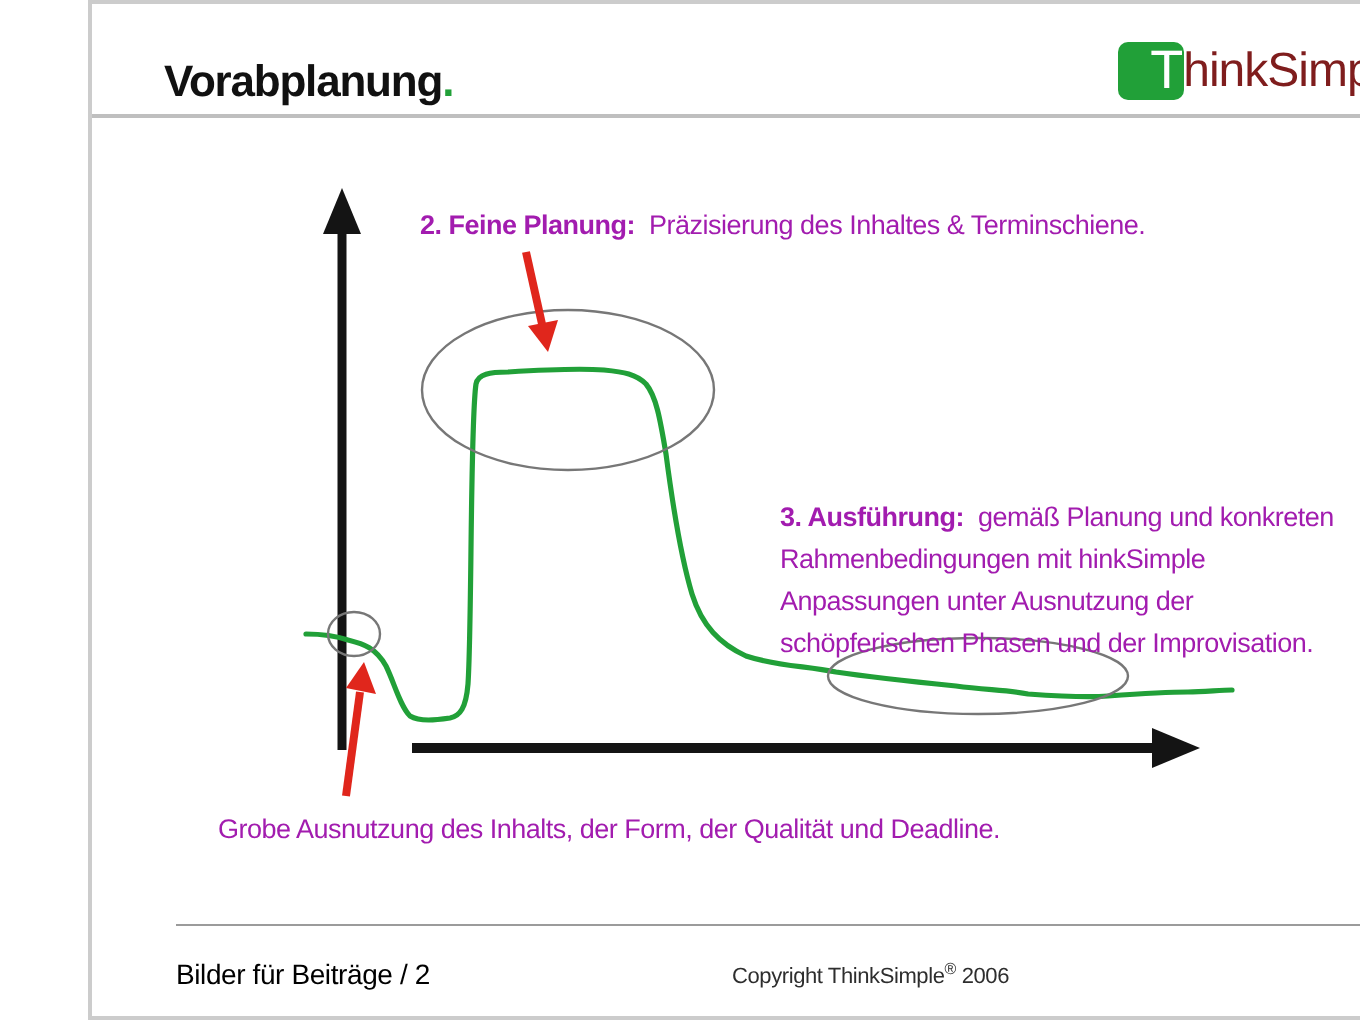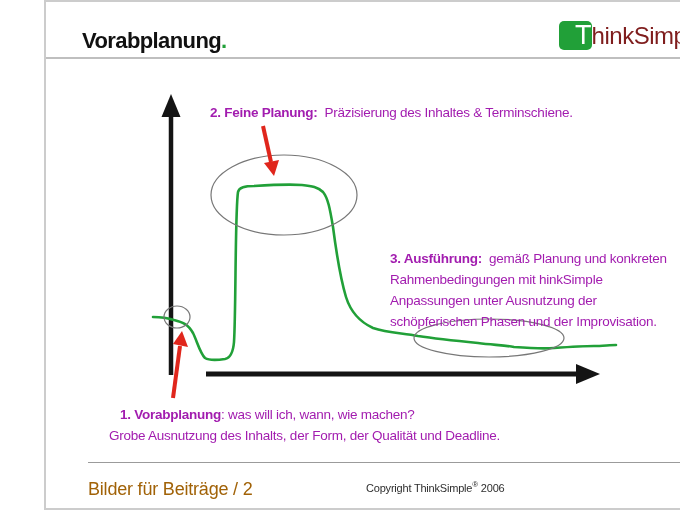--- a/index.html
+++ b/index.html
@@ -70,21 +70,21 @@
   .ann-vorab  { left: 63px;  top: 402px; white-space: nowrap; }
   .ann-vorab .l1 { padding-left: 11px; }
 
   
   .footer-rule {
     position: absolute; left: 42px; top: 460px; width: 626px; height: 1px;
     background: #9b9b9b;
   }
   .footer-left {
     position: absolute; left: 42px; top: 477px;
-    font-size: 18px; letter-spacing: -0.2px; color: #a16207;
+    font-size: 14px; letter-spacing: -0.2px; color: #000000;
   }
   .footer-right {
     position: absolute; left: 320px; top: 478px;
     font-size: 11px; letter-spacing: -0.2px; color: #2e2e2e;
   }
   .footer-right sup { font-size: 8px; }
 </style>
 </head>
 <body>
 
@@ -145,21 +145,20 @@
   </div>
 
   <div class="ann ann-ausf">
     <div><span class="b">3. Ausführung:</span><span class="pre">  gemäß Planung und konkreten</span></div>
     <div>Rahmenbedingungen mit hinkSimple</div>
     <div>Anpassungen unter Ausnutzung der</div>
     <div>schöpferischen Phasen und der Improvisation.</div>
   </div>
 
   <div class="ann ann-vorab">
-    <div class="l1"><span class="b">1. Vorabplanung</span><span>: was will ich, wann, wie machen?</span></div>
     <div>Grobe Ausnutzung des Inhalts, der Form, der Qualität und Deadline.</div>
   </div>
 
   <div class="footer-rule"></div>
   <div class="footer-left">Bilder für Beiträge / 2</div>
   <div class="footer-right"><span>Copyright ThinkSimple</span><sup>®</sup><span> 2006</span></div>
 
 </div>
 
 </body></html>

